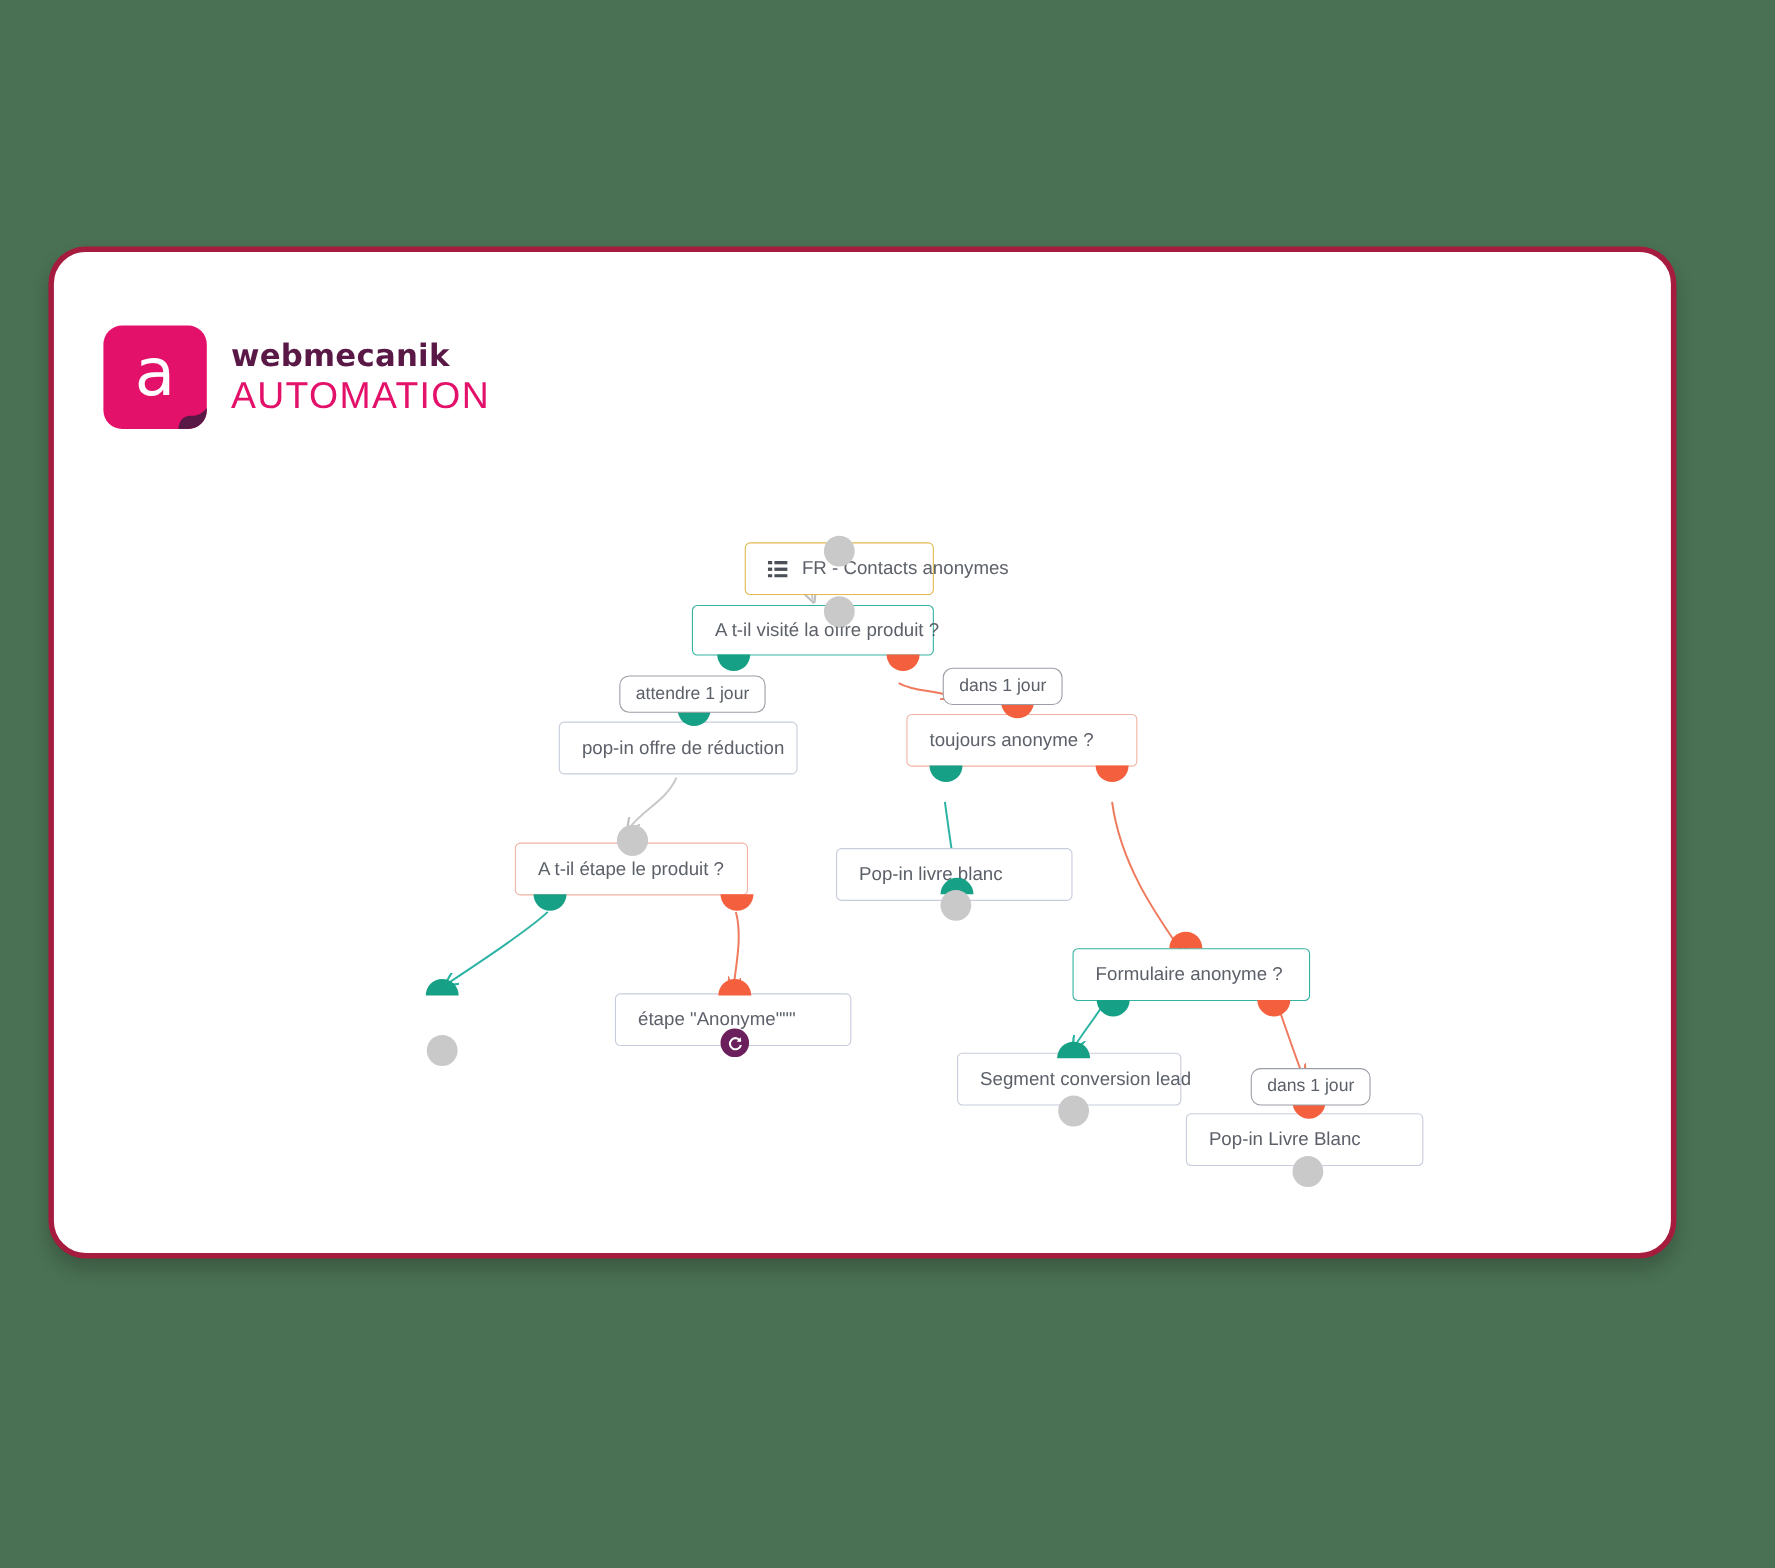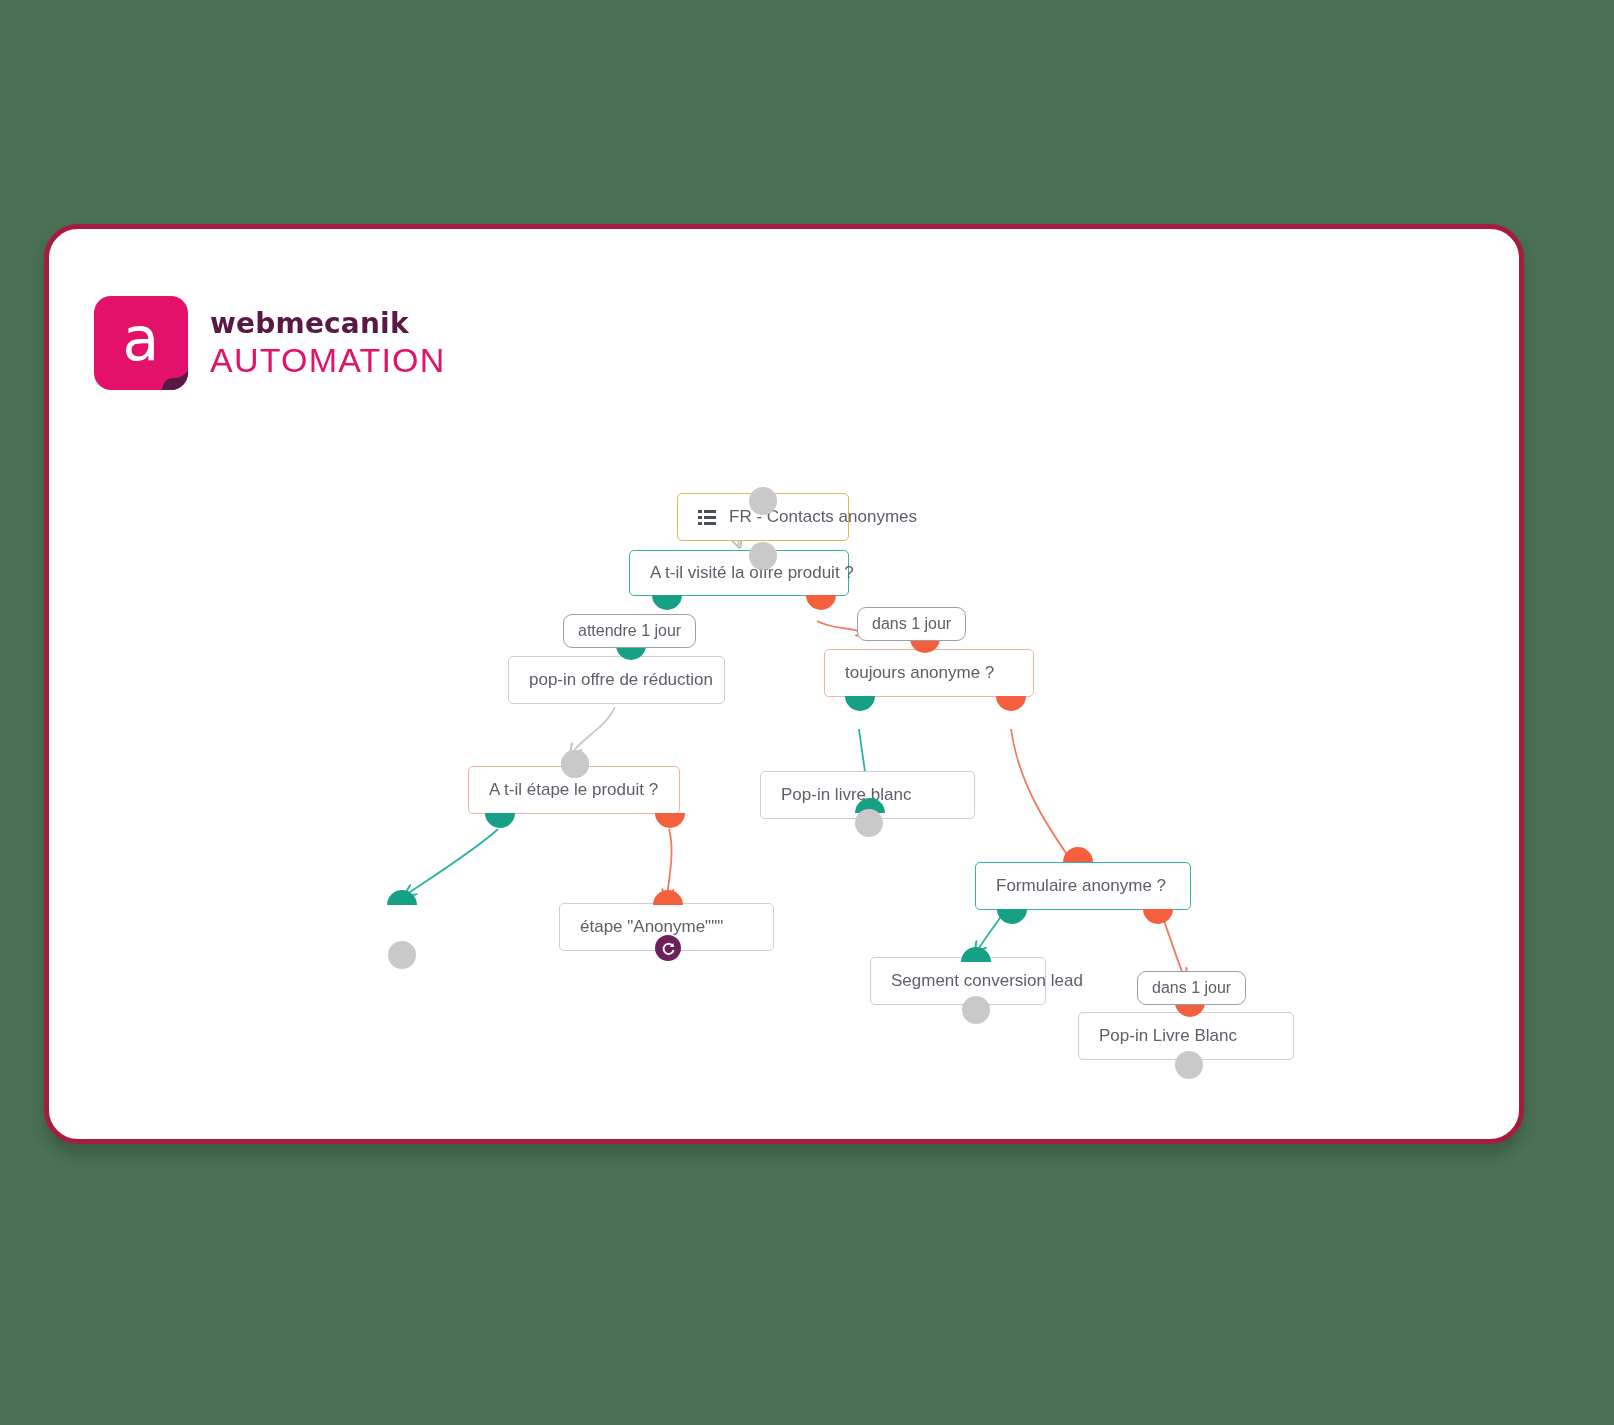--- a/index.html
+++ b/index.html
@@ -269,21 +269,21 @@
         </div>
 
         <div class="knob red top" style="left:1014px; top:618px;"></div>
         <div class="node yesno" style="left:926px; top:633px; height:48px; width:216px;">
           <span>Formulaire anonyme ?</span>
         </div>
         <div class="knob green" style="left:948px; top:680px;"></div>
         <div class="knob red" style="left:1094px; top:680px;"></div>
 
         <div class="knob green top" style="left:912px; top:718px;"></div>
-        <div class="node action" style="left:821px; top:728px; height:48px; width:176px;">
+        <div class="node action" style="left:821px; top:728px; height:48px; width:204px;">
           <span>Segment conversion lead</span>
         </div>
         <div class="knob round grey" style="left:913px; top:767px;"></div>
 
         <div class="pill" style="left:1088px; top:742px; height:32px;">
           <span>dans 1 jour</span>
         </div>
         <div class="knob red" style="left:1126px; top:773px;"></div>
 
         <div class="node action" style="left:1029px; top:783px; height:48px; width:216px;">

